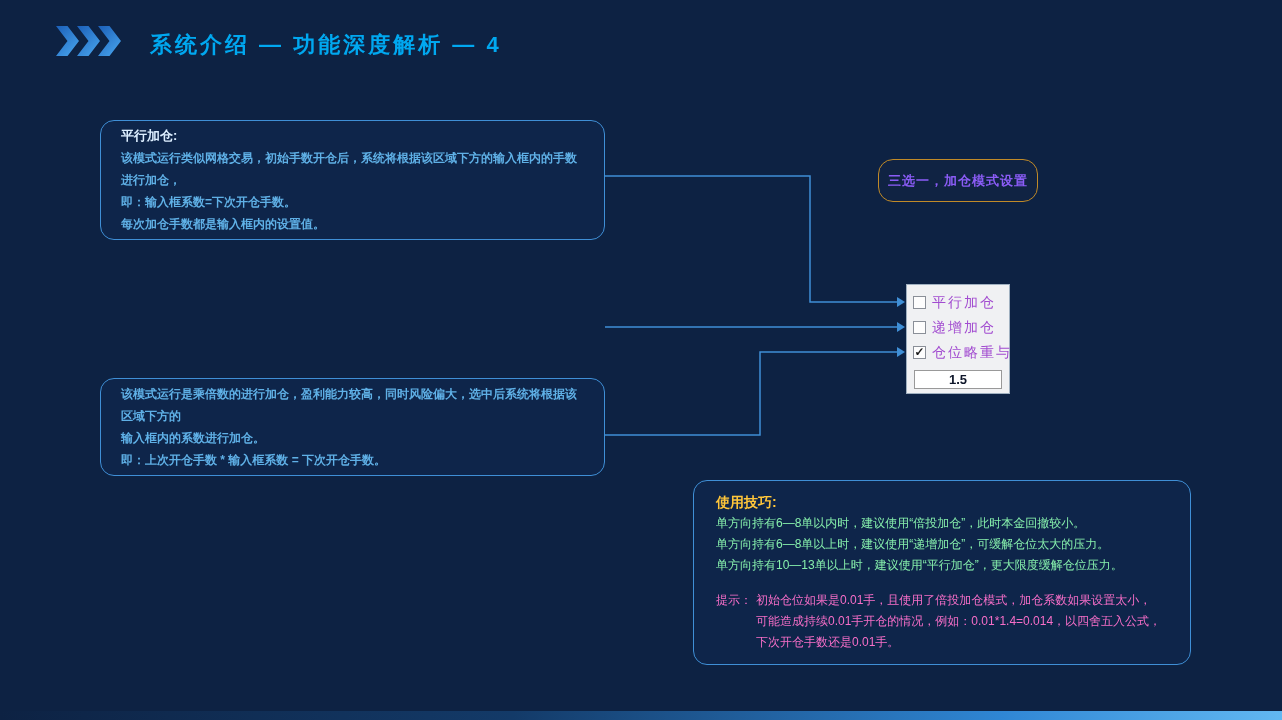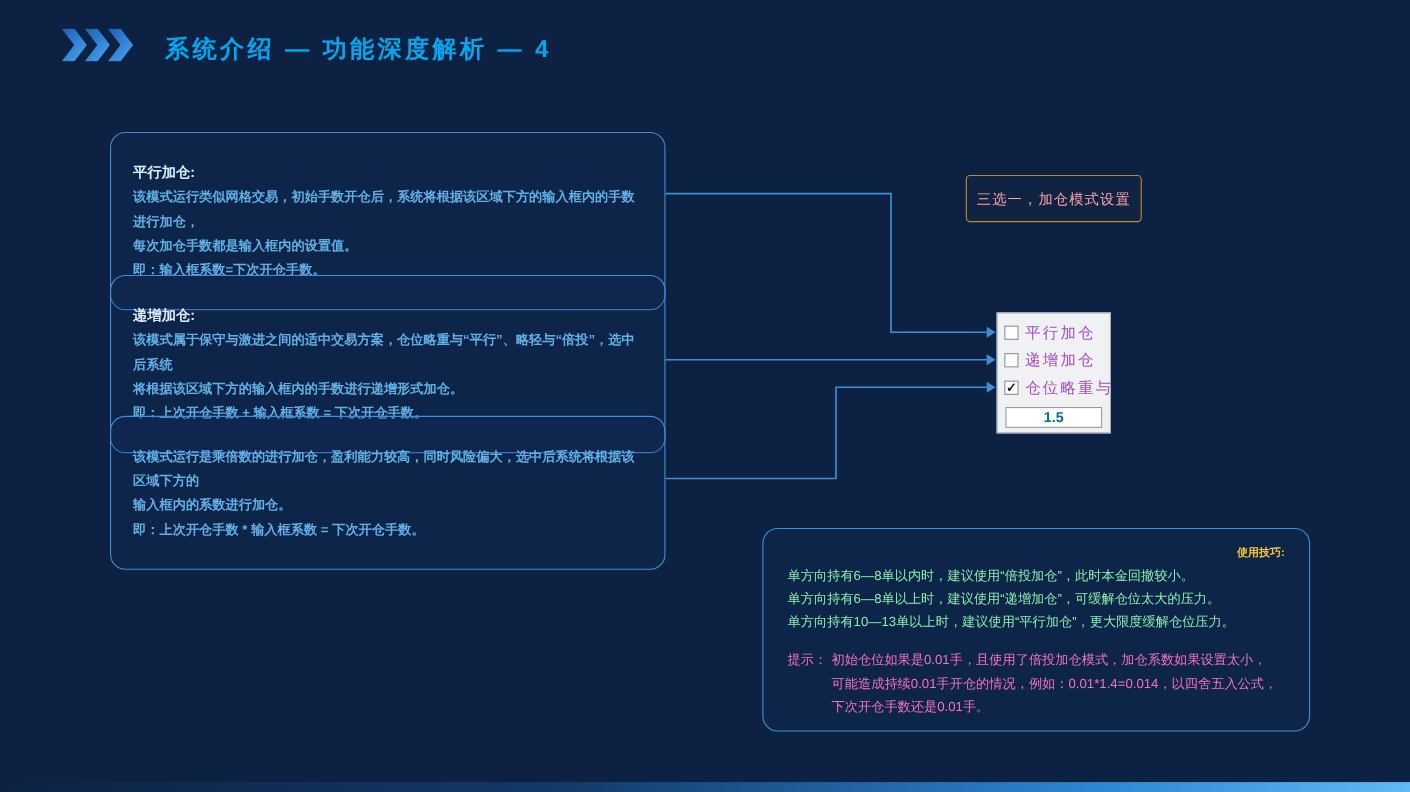--- a/index.html
+++ b/index.html
@@ -21,67 +21,67 @@
   }
   .page-title {
     position:absolute; left:150px; top:30px; z-index:2;
     color:#00a8f0; font-size:22px; font-weight:bold; letter-spacing:3px;
   }
 
   
   .infobox {
     position:absolute; left:100px; width:505px; z-index:2;
     border:1px solid #3f8fd6; border-radius:14px;
-    padding:25px 20px;
+    padding:4px 20px;
     background:rgba(18,48,96,0.25);
   }
   .box-title { color:#dceeff; font-size:13px; font-weight:bold; line-height:22px; }
   .box-line  { color:#5fb0e6; font-size:12px; line-height:22px;font-weight:bold; }
   #box-parallel    { top:120px; }
   #box-incremental { top:250px; }
   #box-martingale  { top:378px; }
 
   
   .mode-label {
     position:absolute; left:878px; top:159px; width:160px; height:43px; z-index:2;
-    border:1px solid #c08a28; border-radius:4px;
+    border:1px solid #c08a28; border-radius:15px;
     display:flex; align-items:center; justify-content:center;
-    color:#fca5a5; font-size:13px; font-weight:normal; letter-spacing:1px;
+    color:#8b5cf6; font-size:13px; font-weight:bold; letter-spacing:1px;
     background:rgba(30,40,70,0.2);
   }
 
   
   .panel {
     position:absolute; left:906px; top:284px; width:104px; height:110px; z-index:2;
     background:#f0f1f3; border:1px solid #9fb0c0;
     padding:5px 6px 16px 6px;
   }
   .optrow { display:flex; align-items:center; height:25px; gap:6px; cursor:default; }
   .cbx {
     width:13px; height:13px; flex:0 0 13px;
     border:1px solid #8a8f98; background:#fdfdfd;
     font-size:12px; line-height:11px; color:#1a1a1a; font-weight:bold;
     display:flex; align-items:center; justify-content:center;
   }
   .optlabel { color:#a24cd0; font-size:14px; letter-spacing:2px; white-space:nowrap; }
   .panel input {
     display:block; margin:5px auto 0 auto; width:88px; height:19px;
     border:1px solid #999; background:#fff;
-    text-align:center; font-weight:bold; font-size:13px; color:#0369a1;
+    text-align:center; font-weight:bold; font-size:13px; color:#0f172a;
     font-family:"Liberation Sans", sans-serif;
   }
 
   
   .tips-box {
     position:absolute; left:693px; top:480px; width:498px; z-index:2;
     border:1px solid #3f8fd6; border-radius:14px;
     padding:11px 22px;
     background:rgba(18,48,96,0.25);
   }
-  .tip-title { color:#ffc63a; font-size:10px; font-weight:bold; line-height:21px;text-align:right; }
+  .tip-title { color:#ffc63a; font-size:14px; font-weight:bold; line-height:21px; }
   .tip-line  { color:#86efac; font-size:12px; line-height:21px; }
   .tip-gap   { height:14px; }
   .note-line { color:#f76ec8; font-size:12px; line-height:21px; }
   .note-label { display:inline-block; width:40px; }
   .note-indent { padding-left:40px; }
 
   
   svg.connectors { position:absolute; inset:0; z-index:1; pointer-events:none; }
 
   
@@ -111,30 +111,24 @@
   <div class="chevrons">
     <span class="chev"></span>
     <span class="chev"></span>
     <span class="chev"></span>
   </div>
   <div class="page-title">系统介绍 — 功能深度解析 — 4</div>
 
   <div class="infobox" id="box-parallel">
     <div class="box-title">平行加仓:</div>
     <div class="box-line">该模式运行类似网格交易，初始手数开仓后，系统将根据该区域下方的输入框内的手数进行加仓，</div>
+    <div class="box-line">即：输入框系数=下次开仓手数。</div>
     <div class="box-line">每次加仓手数都是输入框内的设置值。</div>
-    <div class="box-line">即：输入框系数=下次开仓手数。</div>
   </div>
 
-  <div class="infobox" id="box-incremental">
-    <div class="box-title">递增加仓:</div>
-    <div class="box-line">该模式属于保守与激进之间的适中交易方案，仓位略重与“平行”、略轻与“倍投”，选中后系统</div>
-    <div class="box-line">将根据该区域下方的输入框内的手数进行递增形式加仓。</div>
-    <div class="box-line">即：上次开仓手数 + 输入框系数 = 下次开仓手数。</div>
-  </div>
 
   <div class="infobox" id="box-martingale">
     <div class="box-line">该模式运行是乘倍数的进行加仓，盈利能力较高，同时风险偏大，选中后系统将根据该区域下方的</div>
     <div class="box-line">输入框内的系数进行加仓。</div>
     <div class="box-line">即：上次开仓手数 * 输入框系数 = 下次开仓手数。</div>
   </div>
 
   <div class="mode-label">三选一，加仓模式设置</div>
 
   <div class="panel">

